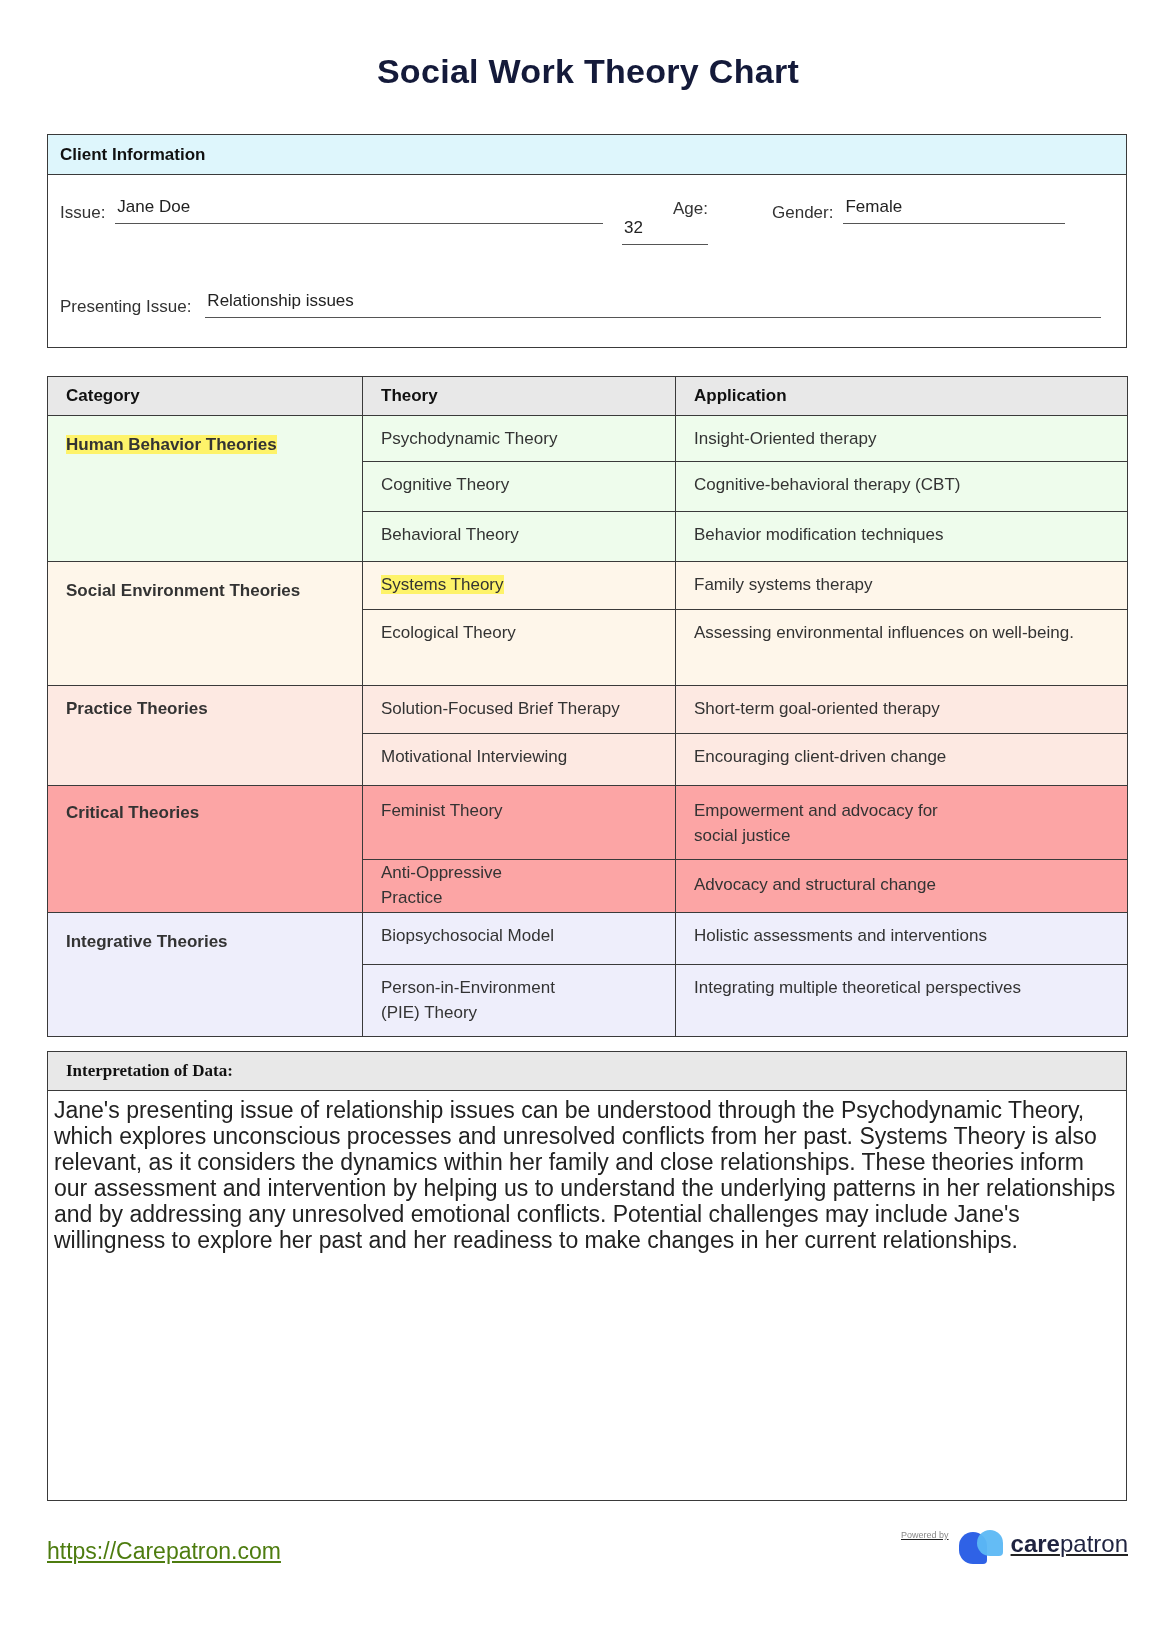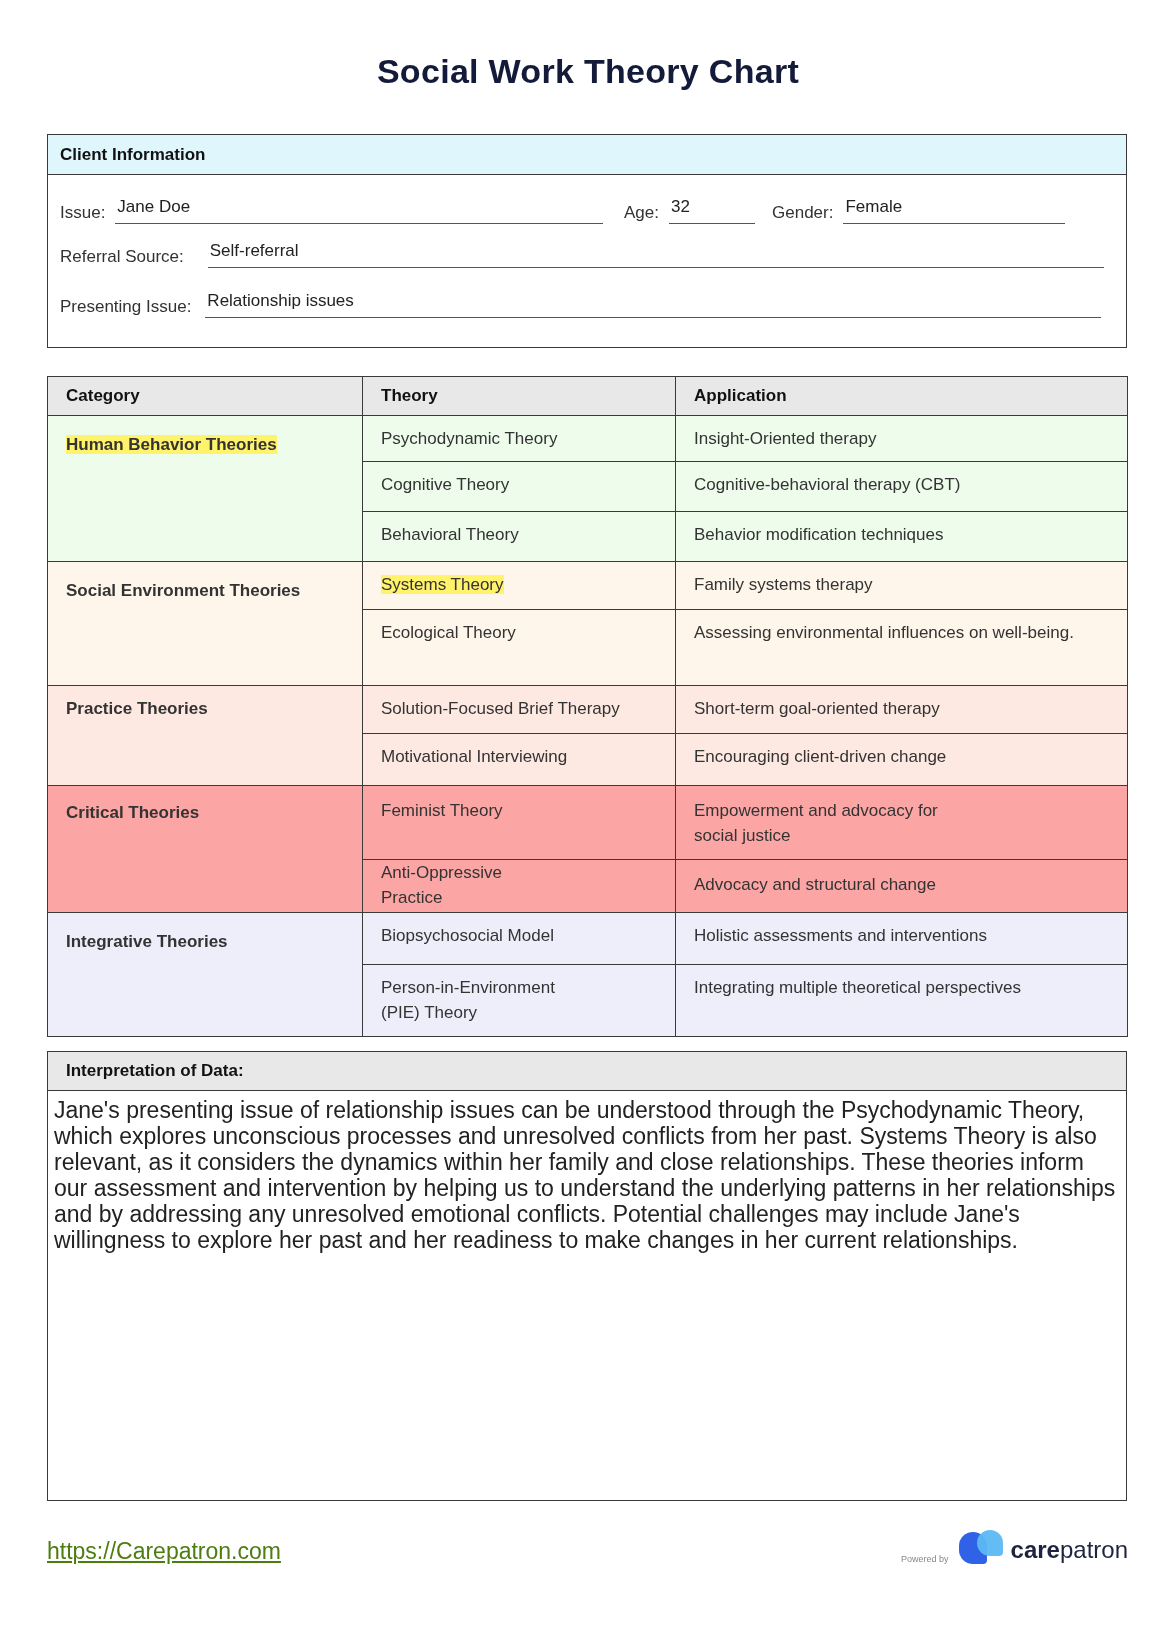--- a/index.html
+++ b/index.html
@@ -19,25 +19,25 @@
   table.theory td { padding: 10px 18px; line-height: 25px; color: #333; }
   td.cat { font-weight: bold; color: #111; padding-top: 16px !important; }
   .hl { background: #fef36a; }
   .g-green td { background: #eefcec; }
   .g-cream td { background: #fef6ea; }
   .g-peach td { background: #fde9e2; }
   .g-pink td { background: #fca5a5; }
   .g-lav td { background: #eeeefb; }
 
   .interp { position: absolute; left: 47px; top: 1051px; width: 1080px; height: 450px; border: 1.5px solid #3a3a3a; box-sizing: border-box; }
-  .interp-head { height: 38px; background: #e8e8e8; border-bottom: 1.5px solid #3a3a3a; display: flex; align-items: center; padding-left: 18px; font-weight: bold; font-size: 17px; color: #111; }
+  .interp-head { height: 38px; background: #e8e8e8; border-bottom: 1.5px solid #3a3a3a; display: flex; align-items: center; padding-left: 18px; font-weight: bold; font-size: 17px; color: #111; font-family: Liberation Serif, serif; }
   .interp-body { padding: 6px 6px; font-size: 23px; line-height: 26px; color: #222; }
 
   .footer-link { position: absolute; left: 47px; top: 1538px; font-size: 23px; color: #4d7c0f; text-decoration: underline; }
-  .brand { position: absolute; right: 48px; top: 1530px; display: flex; align-items: flex-end; }
+  .brand { position: absolute; right: 48px; top: 1530px; display: flex; align-items: flex-start; text-decoration: underline; }
   .powered { font-size: 9px; color: #888; margin-right: 10px; }
   .logo-mark { width: 46px; height: 34px; position: relative; margin-right: 6px; }
   .logo-mark .b1 { position: absolute; left: 0; top: 2px; width: 28px; height: 32px; background: #2f62e6; border-radius: 14px 14px 4px 14px; }
   .logo-mark .b2 { position: absolute; left: 18px; top: 0; width: 26px; height: 26px; background: #5cb8f4; border-radius: 13px 13px 4px 13px; opacity: 0.95; }
   .brand-text { font-size: 24px; color: #1f2340; }
   .brand-text b { font-weight: bold; }
 </style>
 </head>
 <body>
 
@@ -45,36 +45,30 @@
 
 <div class="client-box">
   <div class="client-head">Client Information</div>
 
   <div class="field-row" style="left:12px; top:64px;">
     <span class="field-label">Issue:</span>
     <div class="field-line" style="width:488px;">
       <span class="field-val">Jane Doe</span>
     </div>
   </div>
-  <div class="field-row" style="left:576px; top:64px;">
+  <div class="field-row" style="left:564px; top:64px;flex-direction:column;">
     <span class="field-label">Age:</span>
     <div class="field-line" style="width:86px;">
       <span class="field-val">32</span>
     </div>
   </div>
   <div class="field-row" style="left:724px; top:64px;">
     <span class="field-label">Gender:</span>
     <div class="field-line" style="width:222px;">
       <span class="field-val">Female</span>
-    </div>
-  </div>
-  <div class="field-row" style="left:12px; top:108px;">
-    <span class="field-label">Referral Source:</span>
-    <div class="field-line" style="width:896px; margin-left:24px;">
-      <span class="field-val">Self-referral</span>
     </div>
   </div>
   <div class="field-row" style="left:12px; top:150px;">
     <span class="field-label">Presenting Issue:</span>
     <div class="field-line" style="width:896px; margin-left:14px;margin-top:8px;">
       <span class="field-val">Relationship issues</span>
     </div>
   </div>
 </div>
 

